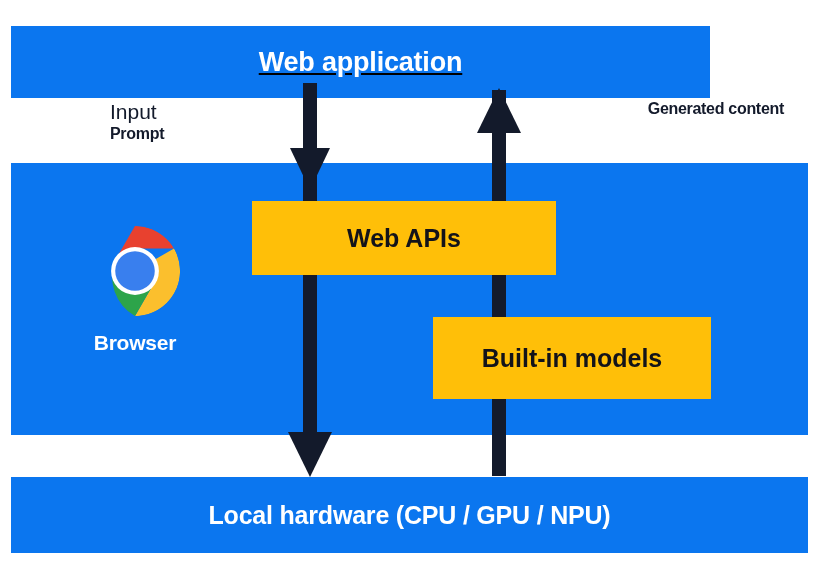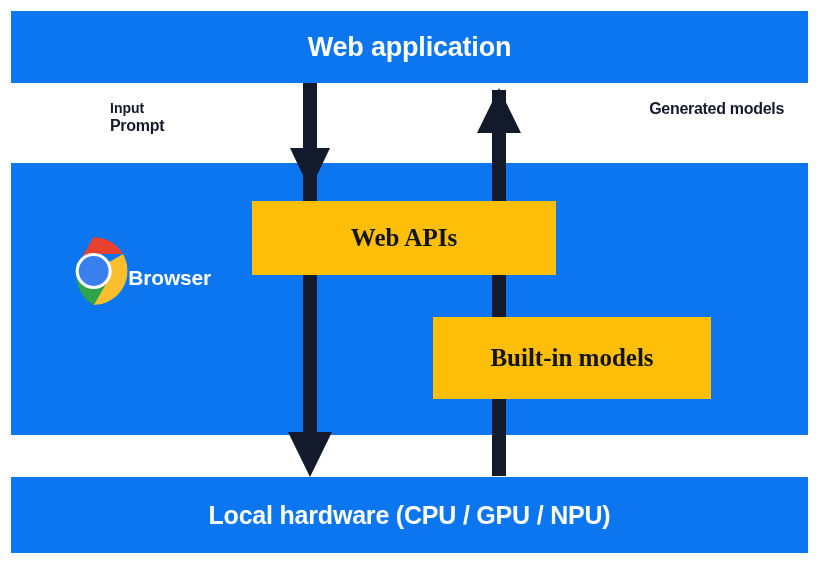--- a/index.html
+++ b/index.html
@@ -29,23 +29,24 @@
   }
   .band-label {
     color: #ffffff;
     font-weight: bold;
     letter-spacing: -0.2px;
     white-space: nowrap;
   }
 
   #band-web-application {
     left: 11px;
-    top: 11px;
-    width: 797px;
+    top: 26px;
+    width: 699px;
     height: 72px;
+    text-decoration: underline;
   }
   #band-web-application .band-label { font-size: 27px; }
 
   #band-browser {
     left: 11px;
     top: 163px;
     width: 797px;
     height: 272px;
     justify-content: flex-start;
     align-items: flex-start;
@@ -60,21 +61,21 @@
   }
   #band-local-hardware .band-label { font-size: 25px; }
 
   
   #browser-block {
     position: absolute;
     left: 48px;
     top: 62px;          
     width: 152px;
     display: flex;
-    flex-direction: row;
+    flex-direction: column;
     align-items: center;
   }
   #chrome-icon {
     width: 92px;
     height: 92px;
     display: block;
   }
   #browser-label {
     margin-top: 14px;
     color: #ffffff;
@@ -97,21 +98,20 @@
   .api-box {
     position: absolute;
     background: #FFBF08;
     display: flex;
     align-items: center;
     justify-content: center;
     text-align: center;
     color: #13131A;
     font-weight: bold;
     line-height: 1.22;
-    font-family: Liberation Serif, serif;
   }
   #box-web-apis {
     left: 252px;
     top: 201px;
     width: 304px;
     height: 74px;
     font-size: 25px;
   }
   #box-builtin-models {
     left: 433px;
@@ -123,22 +123,22 @@
     box-sizing: border-box;
   }
 
   
   .flow-label {
     position: absolute;
     color: #131A2B;
     line-height: 1.18;
   }
   .flow-label .kind {
-    font-size: 14px;
-    font-weight: bold;
+    font-size: 21px;
+    font-weight: normal;
     display: block;
   }
   .flow-label .value {
     font-size: 16px;
     font-weight: bold;
     display: block;
     letter-spacing: -0.3px;
   }
   #label-input {
     left: 110px;
@@ -159,21 +159,21 @@
   <div class="band" id="band-web-application">
     <span class="band-label">Web application</span>
   </div>
 
   <div class="flow-label" id="label-input">
     <span class="kind">Input</span>
     <span class="value">Prompt</span>
   </div>
 
   <div class="flow-label" id="label-output">
-    <span class="value">Generated models</span>
+    <span class="value">Generated content</span>
   </div>
 
   <div class="band" id="band-browser">
 
     <div id="browser-block">
       <svg id="chrome-icon" viewBox="0 0 100 100" aria-hidden="true">
         <defs>
           <clipPath id="clipCircle">
               <circle cx="50" cy="50" r="49"></circle>
             </clipPath>

